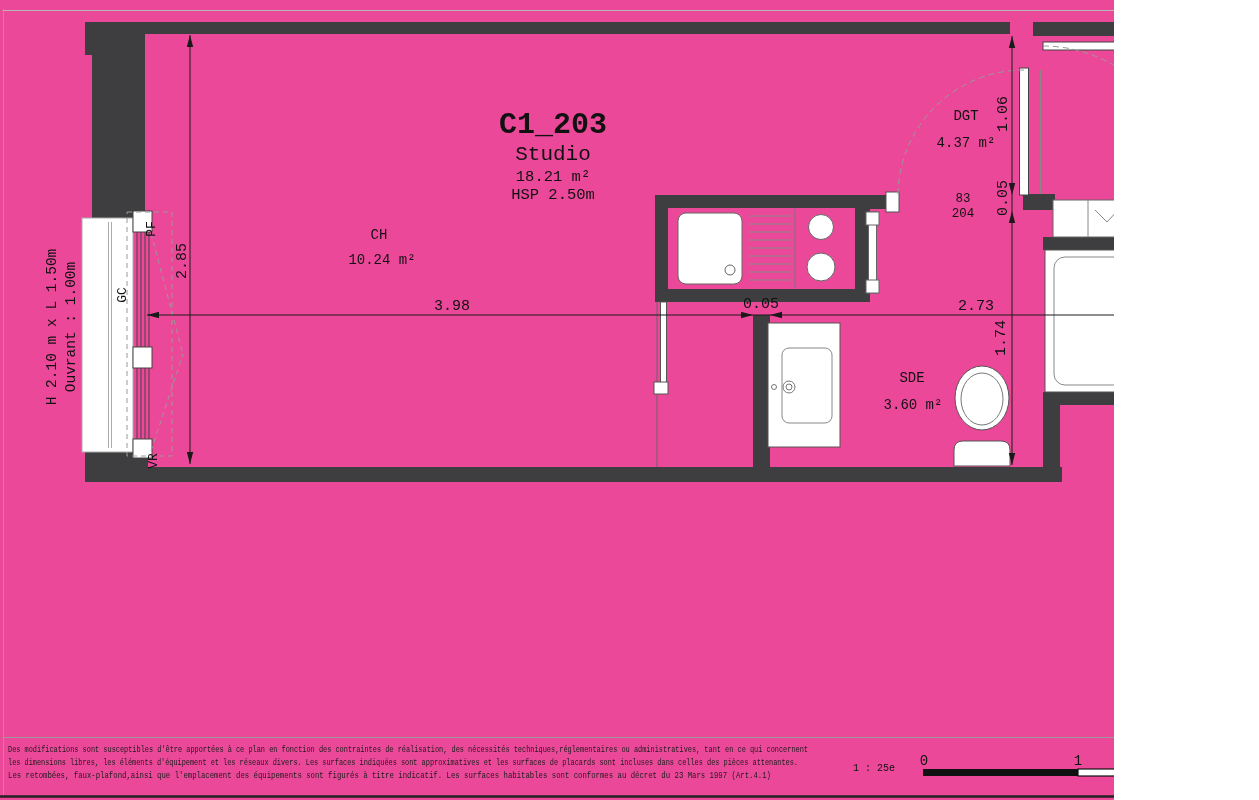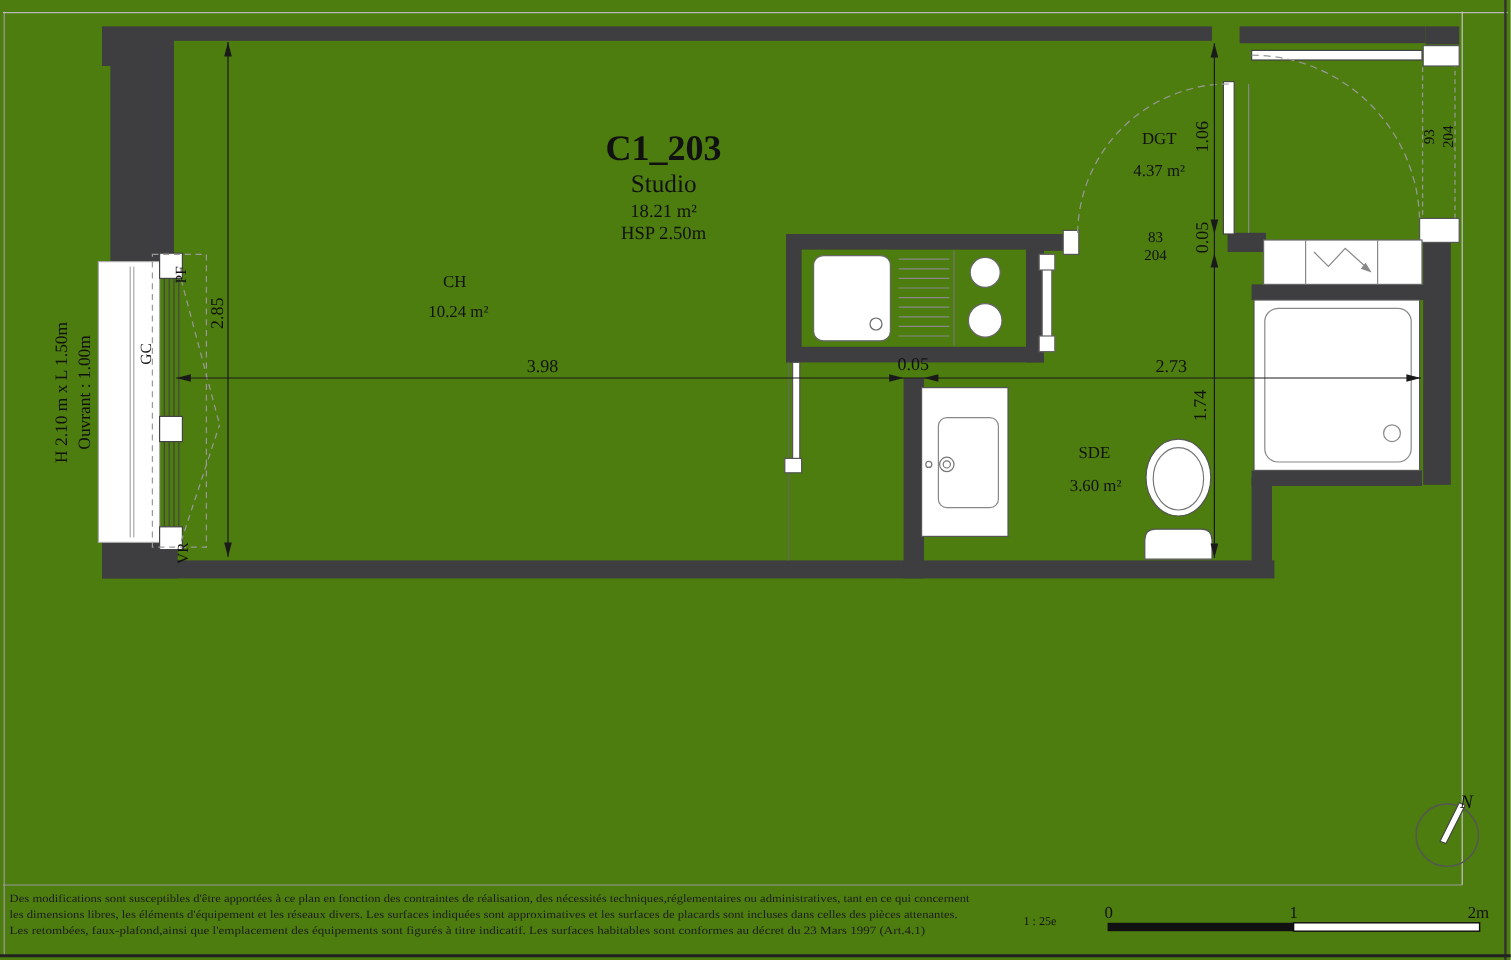--- a/index.html
+++ b/index.html
@@ -1,17 +1,17 @@
 <!DOCTYPE html>
 <html><head>
 <meta charset="utf-8">
 <style>
   html,body{margin:0;padding:0;background:#fff;}
-  .sheet{position:relative;width:1259px;height:800px;background:#4d7c0f;overflow:hidden;
-         font-family:Liberation Serif, serif;}
+  .sheet{position:relative;width:1114px;height:800px;background:#ec4899;overflow:hidden;
+         font-family:Liberation Mono, monospace;}
   svg text{fill:#111;}
   .t-title{font-size:30px;font-weight:bold;}
   .t-sub{font-size:21px;}
   .t-meta{font-size:15.5px;}
   .t-room{font-size:14px;}
   .t-dim{font-size:15px;}
   .t-door{font-size:12.5px;}
   .t-tag{font-size:13px;}
   .t-win{font-size:14.5px;}
   .t-foot{font-size:9.3px;fill:#1c1c1c;}

